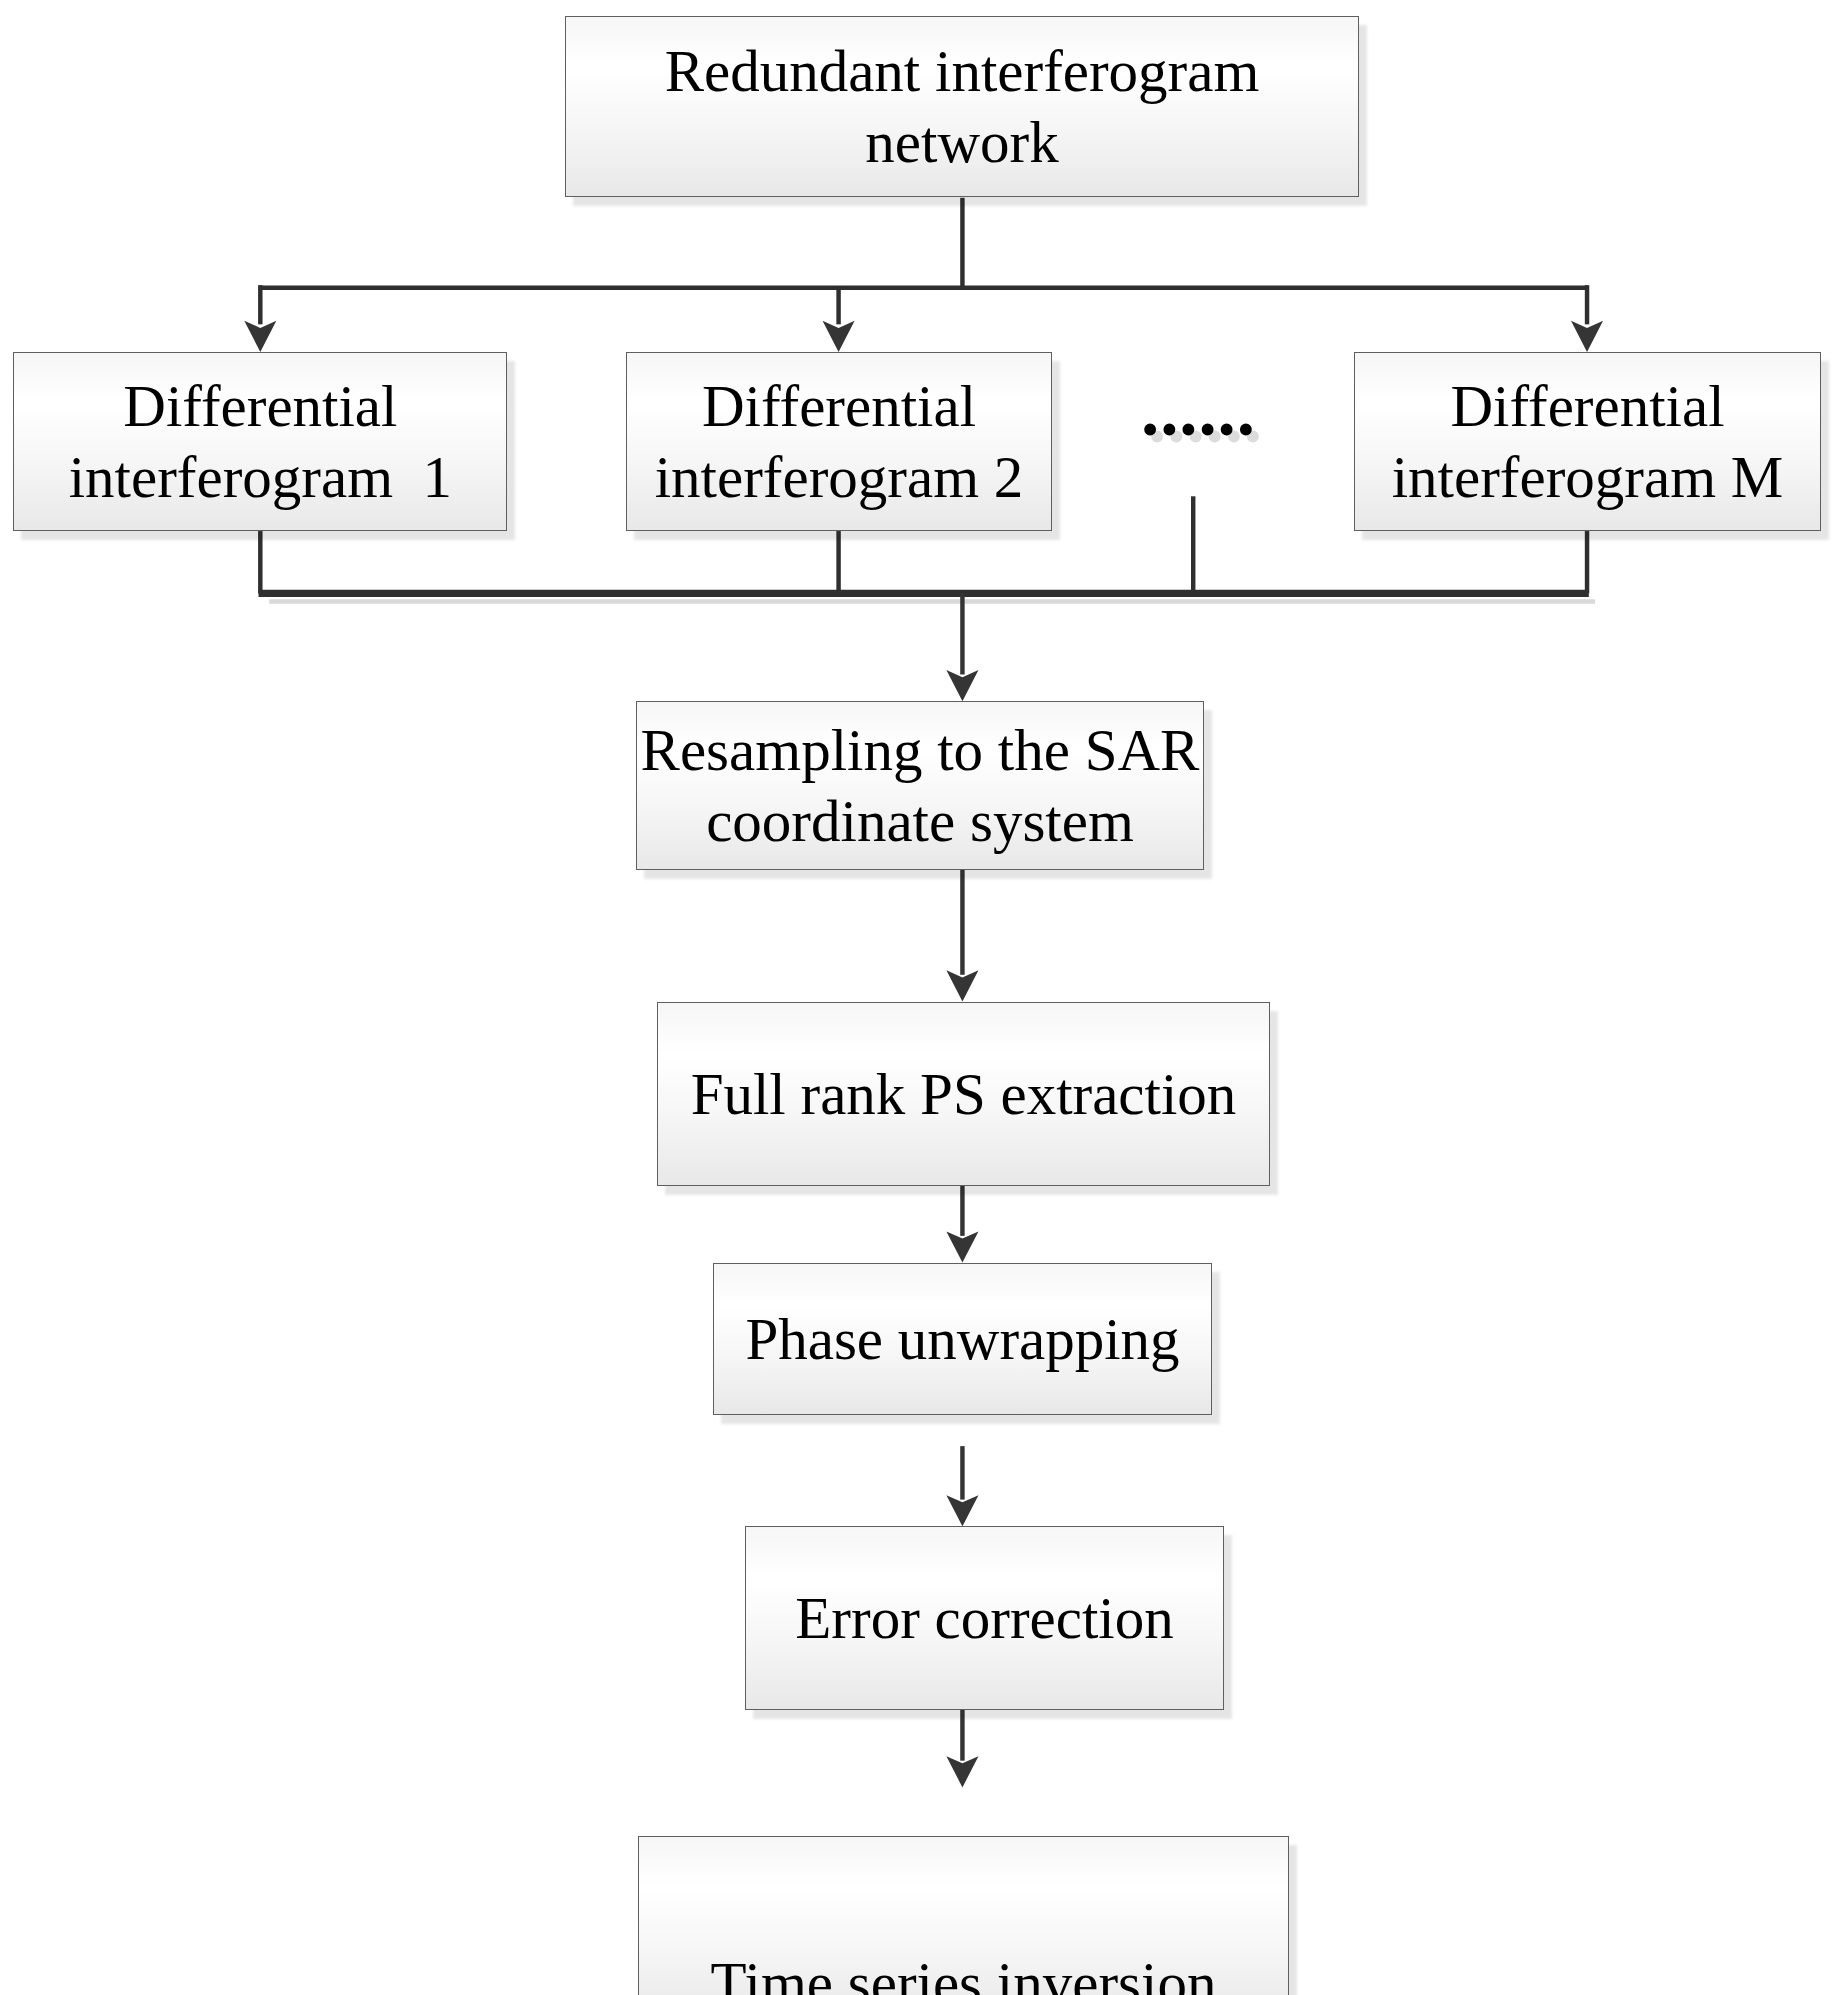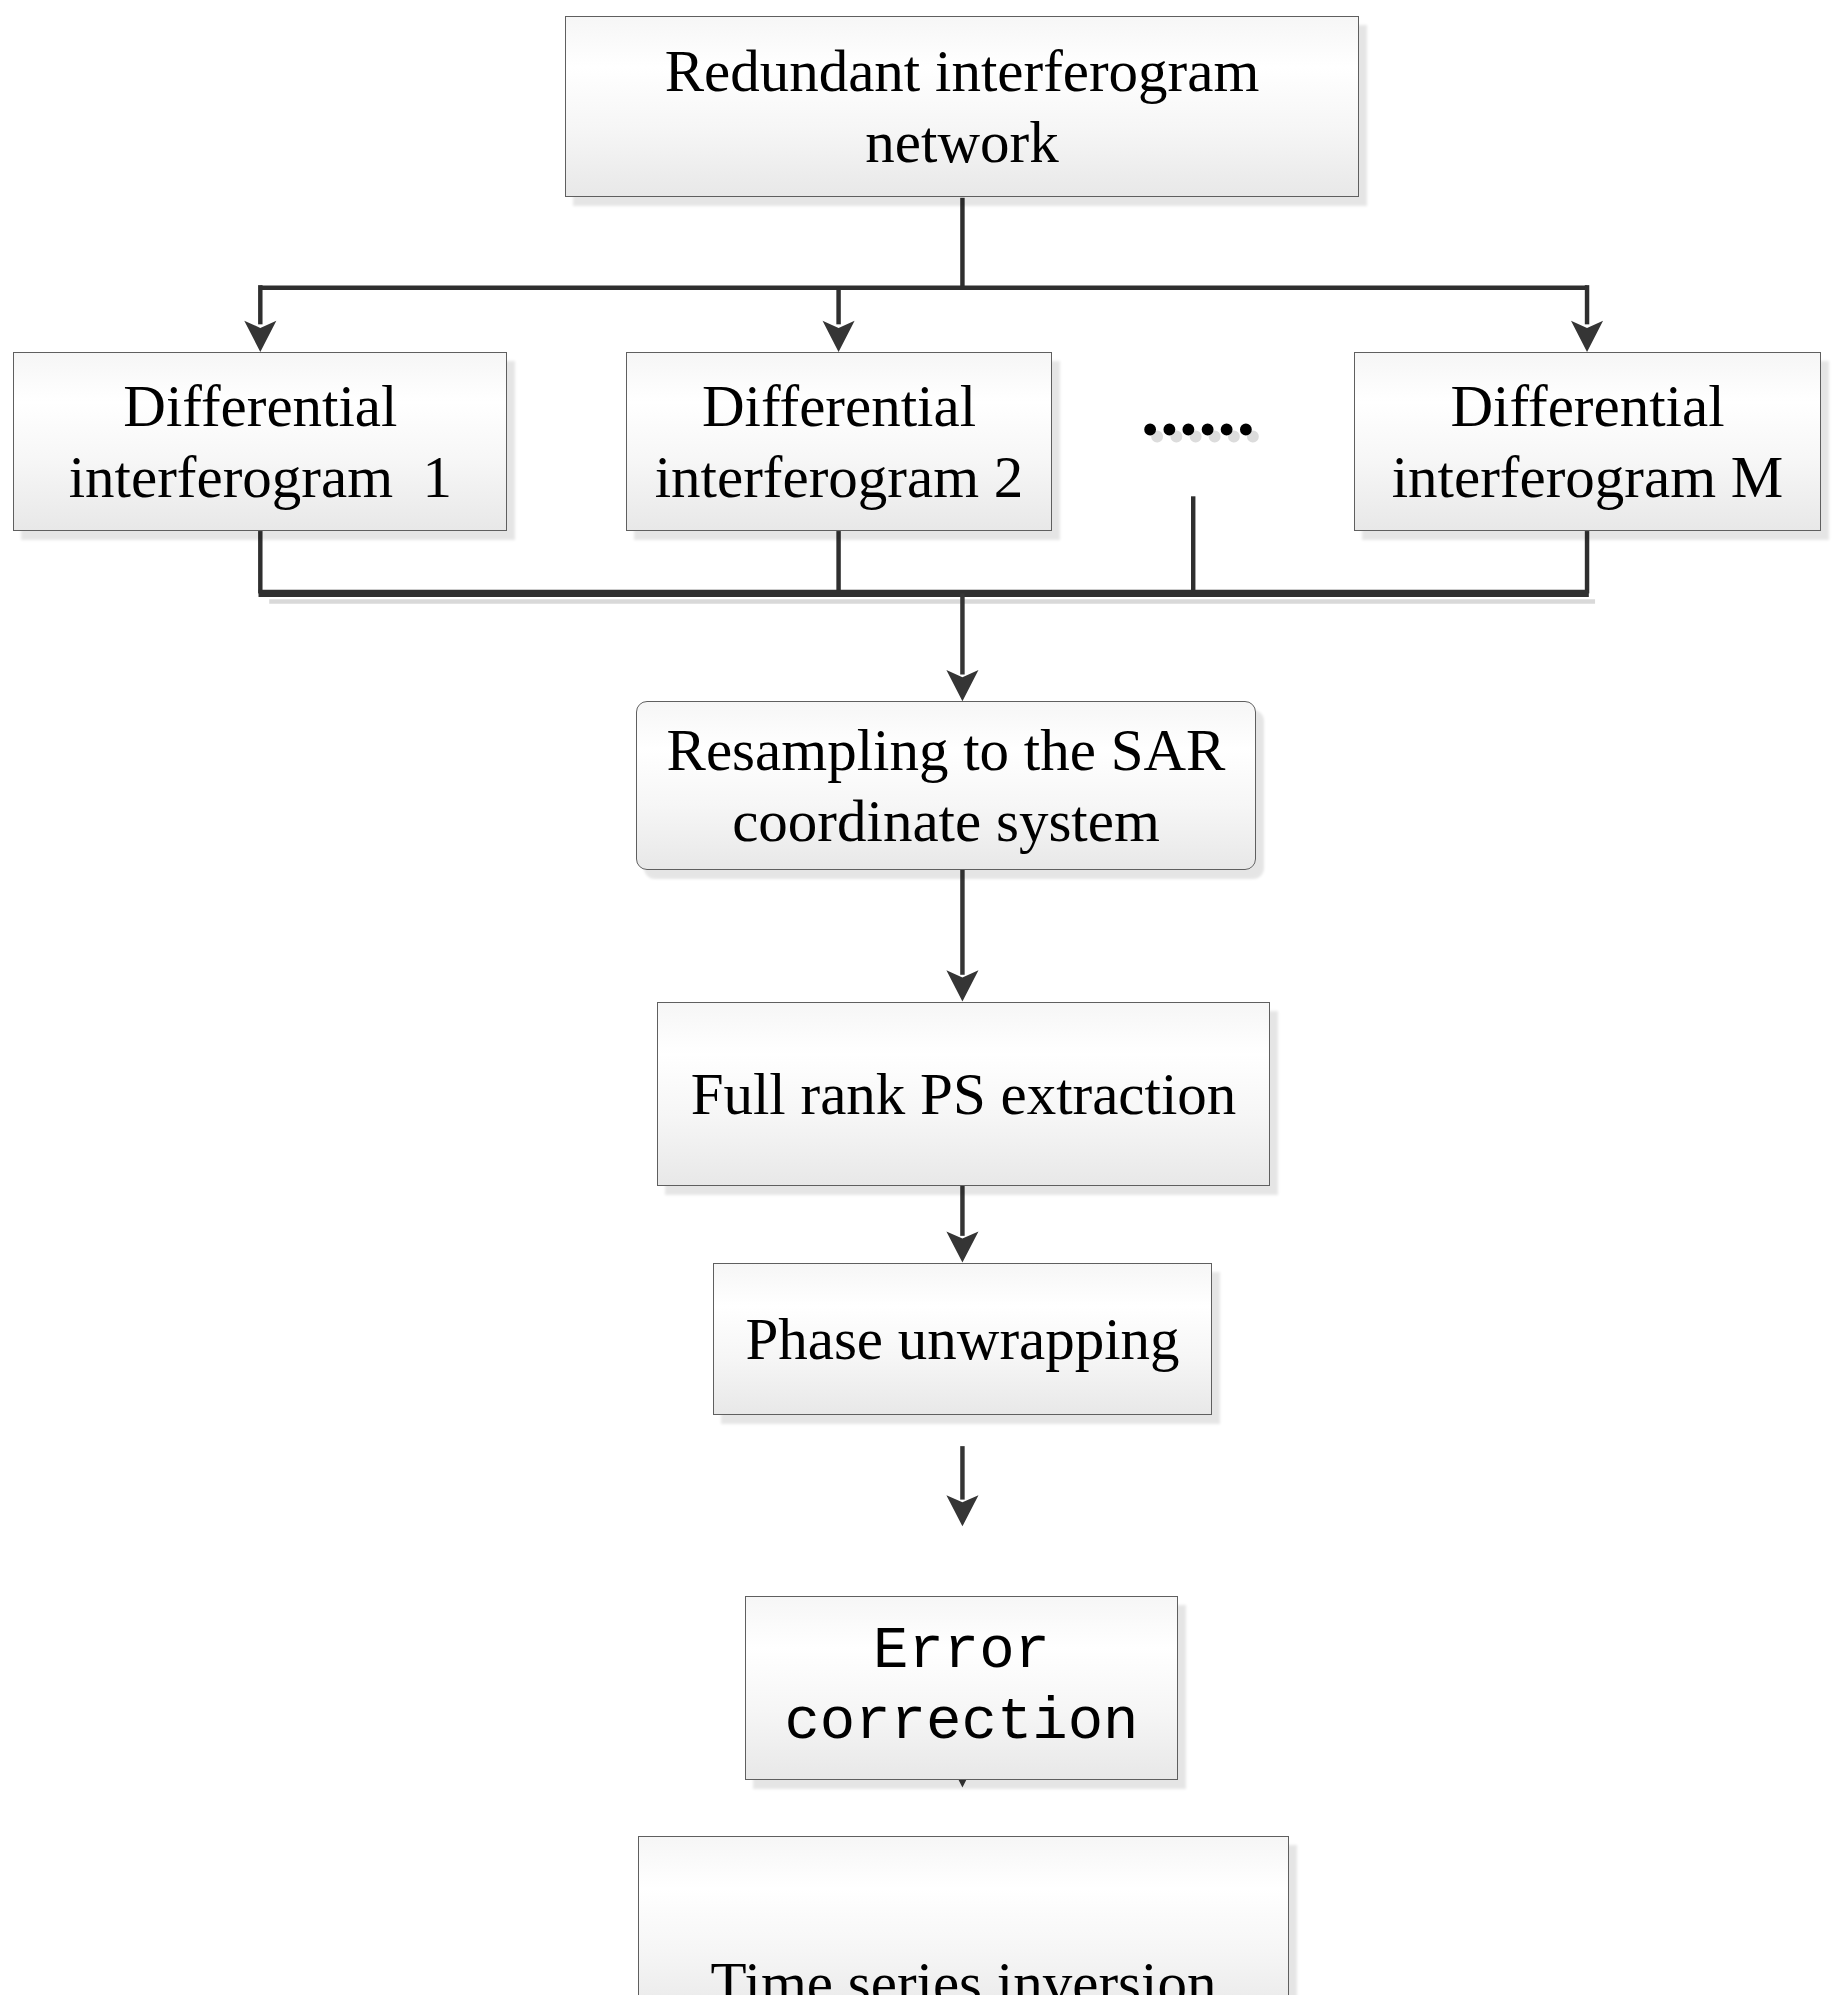--- a/index.html
+++ b/index.html
@@ -38,24 +38,24 @@
     white-space: pre-wrap;
     font-size: 59px;
     line-height: 1.2;
     color: #000000;
     letter-spacing: 0px;
   }
   #n-redundant   { left: 565px;  top: 16px;   width: 794px; height: 181px; }
   #n-diff1       { left: 13.4px;   top: 352px;  width: 494px; height: 179px; }
   #n-diff2       { left: 626px;  top: 352px;  width: 426px; height: 179px; }
   #n-diff3       { left: 1354px; top: 352px;  width: 467px; height: 179px; }
-  #n-resampling  { left: 636px;  top: 701px;  width: 620px; height: 169px; border-radius: 11px; }
+  #n-resampling  { left: 636px;  top: 701px;  width: 568px; height: 169px; }
   #n-fullrank    { left: 657px;  top: 1002px; width: 613px; height: 184px; }
   #n-phase       { left: 713px;  top: 1263px; width: 499px; height: 152px; }
-  #n-error       { left: 745px;  top: 1596px; width: 433px; height: 184px; font-family: Liberation Mono, monospace; }
+  #n-error       { left: 745px;  top: 1526px; width: 479px; height: 184px; }
   #n-time        { left: 638px;  top: 1836px; width: 651px; height: 184px; align-items: flex-end; }
   .dots {
     position: absolute;
     left: 1141px;
     top: 374px;
     width: 125px;
     height: 89px;
   }
   .dots .dots-text {
     font-size: 73px;

